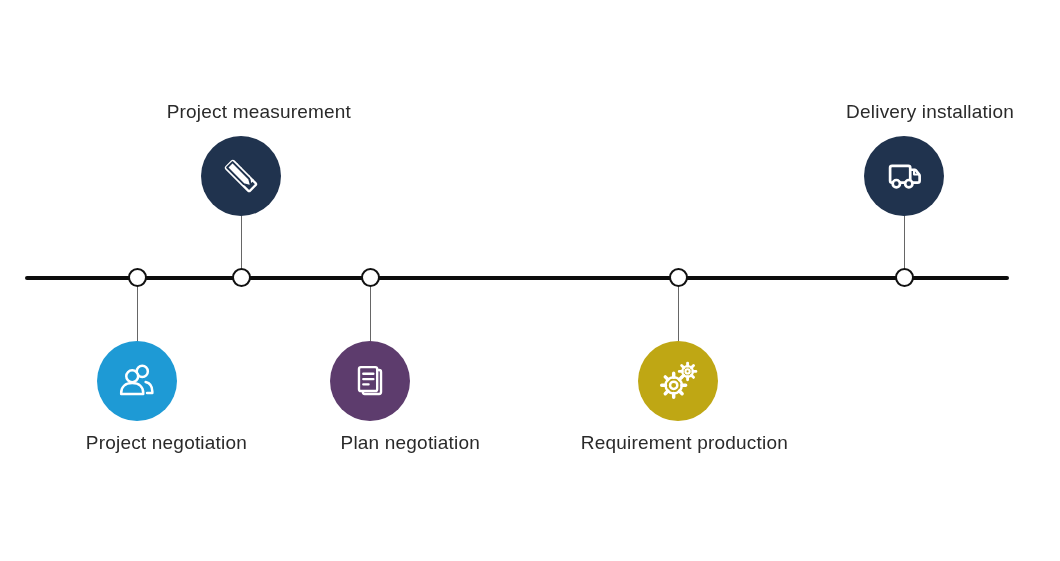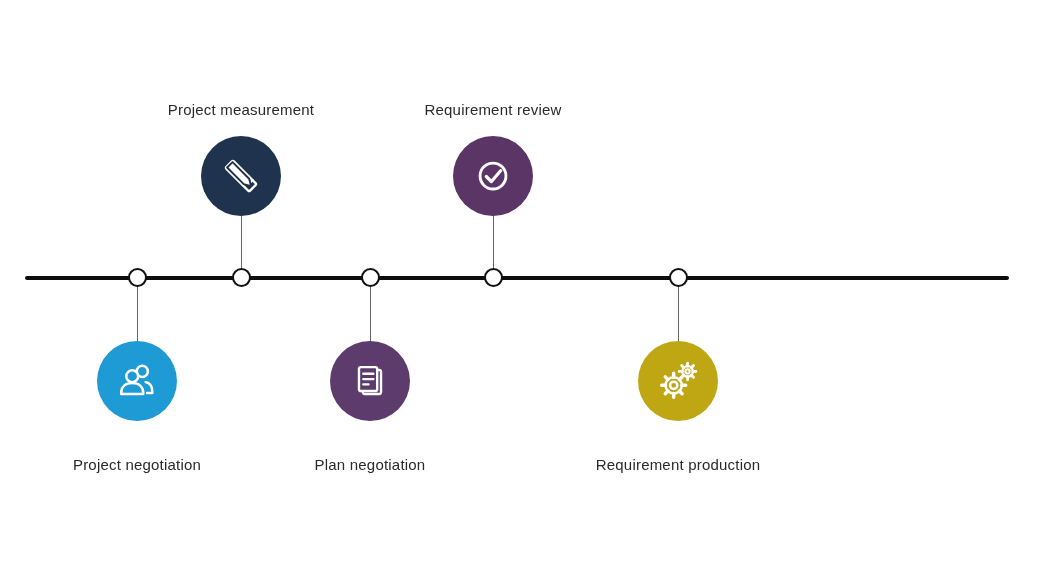--- a/index.html
+++ b/index.html
@@ -9,23 +9,23 @@
   .node{position:absolute;top:0;height:561px;width:220px;}
   .connector{position:absolute;left:50%;width:1px;z-index:1;}
   .below .connector{top:280px;height:62px;}
   .above .connector{top:215px;height:62px;}
   .dot{position:absolute;left:50%;top:268px;width:15px;height:15px;margin-left:-9.5px;
        border-radius:50%;border:2px solid #111;background:#fff;z-index:3;box-sizing:content-box;}
   .bubble{position:absolute;left:50%;margin-left:-40px;width:80px;height:80px;border-radius:50%;
           display:flex;align-items:center;justify-content:center;z-index:2;}
   .below .bubble{top:341px;}
   .above .bubble{top:136px;}
-  .label{position:absolute;left:0;width:100%;text-align:center;font-size:15px;color:#2a2a2a;
+  .label{position:absolute;left:0;width:100%;text-align:right;font-size:19px;color:#2a2a2a;
          letter-spacing:0.2px;}
-  .below .label{top:456px;}
+  .below .label{top:432px;}
   .above .label{top:101px;}
   .icon-svg{display:block;}
   .icon-svg *{vector-effect:none;}
 </style>
 </head>
 <body>
 
 <div class="canvas">
 
   <div class="timeline" style="background-color: rgb(13, 13, 13);"></div>
@@ -67,31 +67,20 @@
     <div class="bubble" style="background-color: rgb(93, 60, 109);">
       <svg class="icon-svg" width="46" height="46" viewBox="0 0 48 48" fill="none" stroke="#ffffff" stroke-width="2.5" stroke-linecap="round" stroke-linejoin="round">
         <rect x="16.5" y="12.5" width="19" height="25" rx="2"></rect>
         <rect x="12.5" y="9.5" width="19" height="25" rx="2" fill="#5d3c6d"></rect>
         <path d="M17 16.5h10.5M17 22h10.5M17 27.5h5.5"></path>
       </svg>
     </div>
     <div class="label">Plan negotiation</div>
   </div>
 
-  <div class="node above" style="left:383px">
-    <div class="connector" style="background-color: rgb(102, 102, 102);"></div>
-    <div class="dot"></div>
-    <div class="bubble" style="background-color: rgb(91, 53, 102);">
-      <svg class="icon-svg" width="46" height="46" viewBox="0 0 48 48" fill="none" stroke="#ffffff" stroke-width="3" stroke-linecap="round" stroke-linejoin="round">
-        <circle cx="24" cy="24" r="13.5"></circle>
-        <path d="M17 24.5l5.3 5.3L32 18.5" stroke-width="3.4"></path>
-      </svg>
-    </div>
-    <div class="label">Requirement review</div>
-  </div>
 
   <div class="node below" style="left:568px">
     <div class="connector" style="background-color: rgb(102, 102, 102);"></div>
     <div class="dot"></div>
     <div class="bubble" style="background-color: rgb(191, 167, 20);">
       <svg class="icon-svg" width="46" height="46" viewBox="0 0 48 48" fill="none" stroke="#ffffff" stroke-width="2.6" stroke-linecap="round" stroke-linejoin="round">
         <g stroke-width="3.6">
           <path d="M28 28.5h4M25.5 34.5l2.8 2.8M19.5 37v4M13.5 34.5l-2.8 2.8M11 28.5H7M13.5 22.5l-2.8-2.8M19.5 20v-4M25.5 22.5l2.8-2.8"></path>
         </g>
         <circle cx="19.5" cy="28.5" r="8.5"></circle>
@@ -99,14 +88,28 @@
         <g stroke-width="3">
           <path d="M39.5 14h3.2M37.9 17.9l2.3 2.3M34 19.5v3.2M30.1 17.9l-2.3 2.3M28.5 14h-3.2M30.1 10.1l-2.3-2.3M34 8.5V5.3M37.9 10.1l2.3-2.3"></path>
         </g>
         <circle cx="34" cy="14" r="5.5" stroke-width="2.4"></circle>
         <circle cx="34" cy="14" r="2.2" stroke-width="2.2"></circle>
       </svg>
     </div>
     <div class="label">Requirement production</div>
   </div>
 
+  <div class="node above" style="left:794px">
+    <div class="connector" style="background-color: rgb(102, 102, 102);"></div>
+    <div class="dot"></div>
+    <div class="bubble" style="background-color: rgb(32, 51, 78);">
+      <svg class="icon-svg" width="46" height="46" viewBox="0 0 48 48" fill="none" stroke="#ffffff" stroke-width="2.8" stroke-linecap="round" stroke-linejoin="round">
+        <rect x="9.5" y="13.5" width="21" height="17.5" rx="2"></rect>
+        <path d="M30.5 17.5h4.6a1.6 1.6 0 0 1 1.3.6l3.5 4.5a2 2 0 0 1 .4 1.2V29a2 2 0 0 1-2 2h-7.8"></path>
+        <path d="M34.5 17.5v5h5.2" stroke-width="2.2"></path>
+        <circle cx="16" cy="32" r="3.8" fill="#20334e"></circle>
+        <circle cx="29" cy="32" r="3.8" fill="#20334e"></circle>
+      </svg>
+    </div>
+    <div class="label">Delivery installation</div>
+  </div>
 
 </div>
 
 </body></html>

